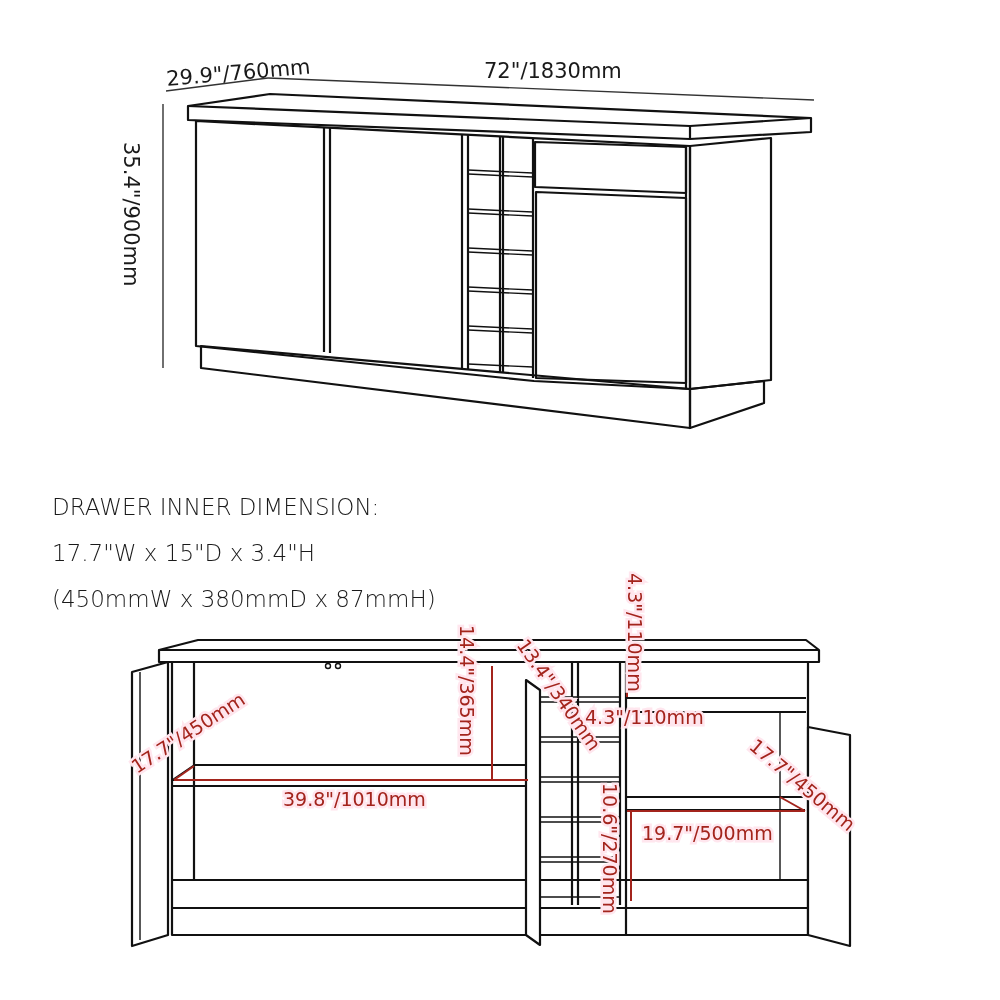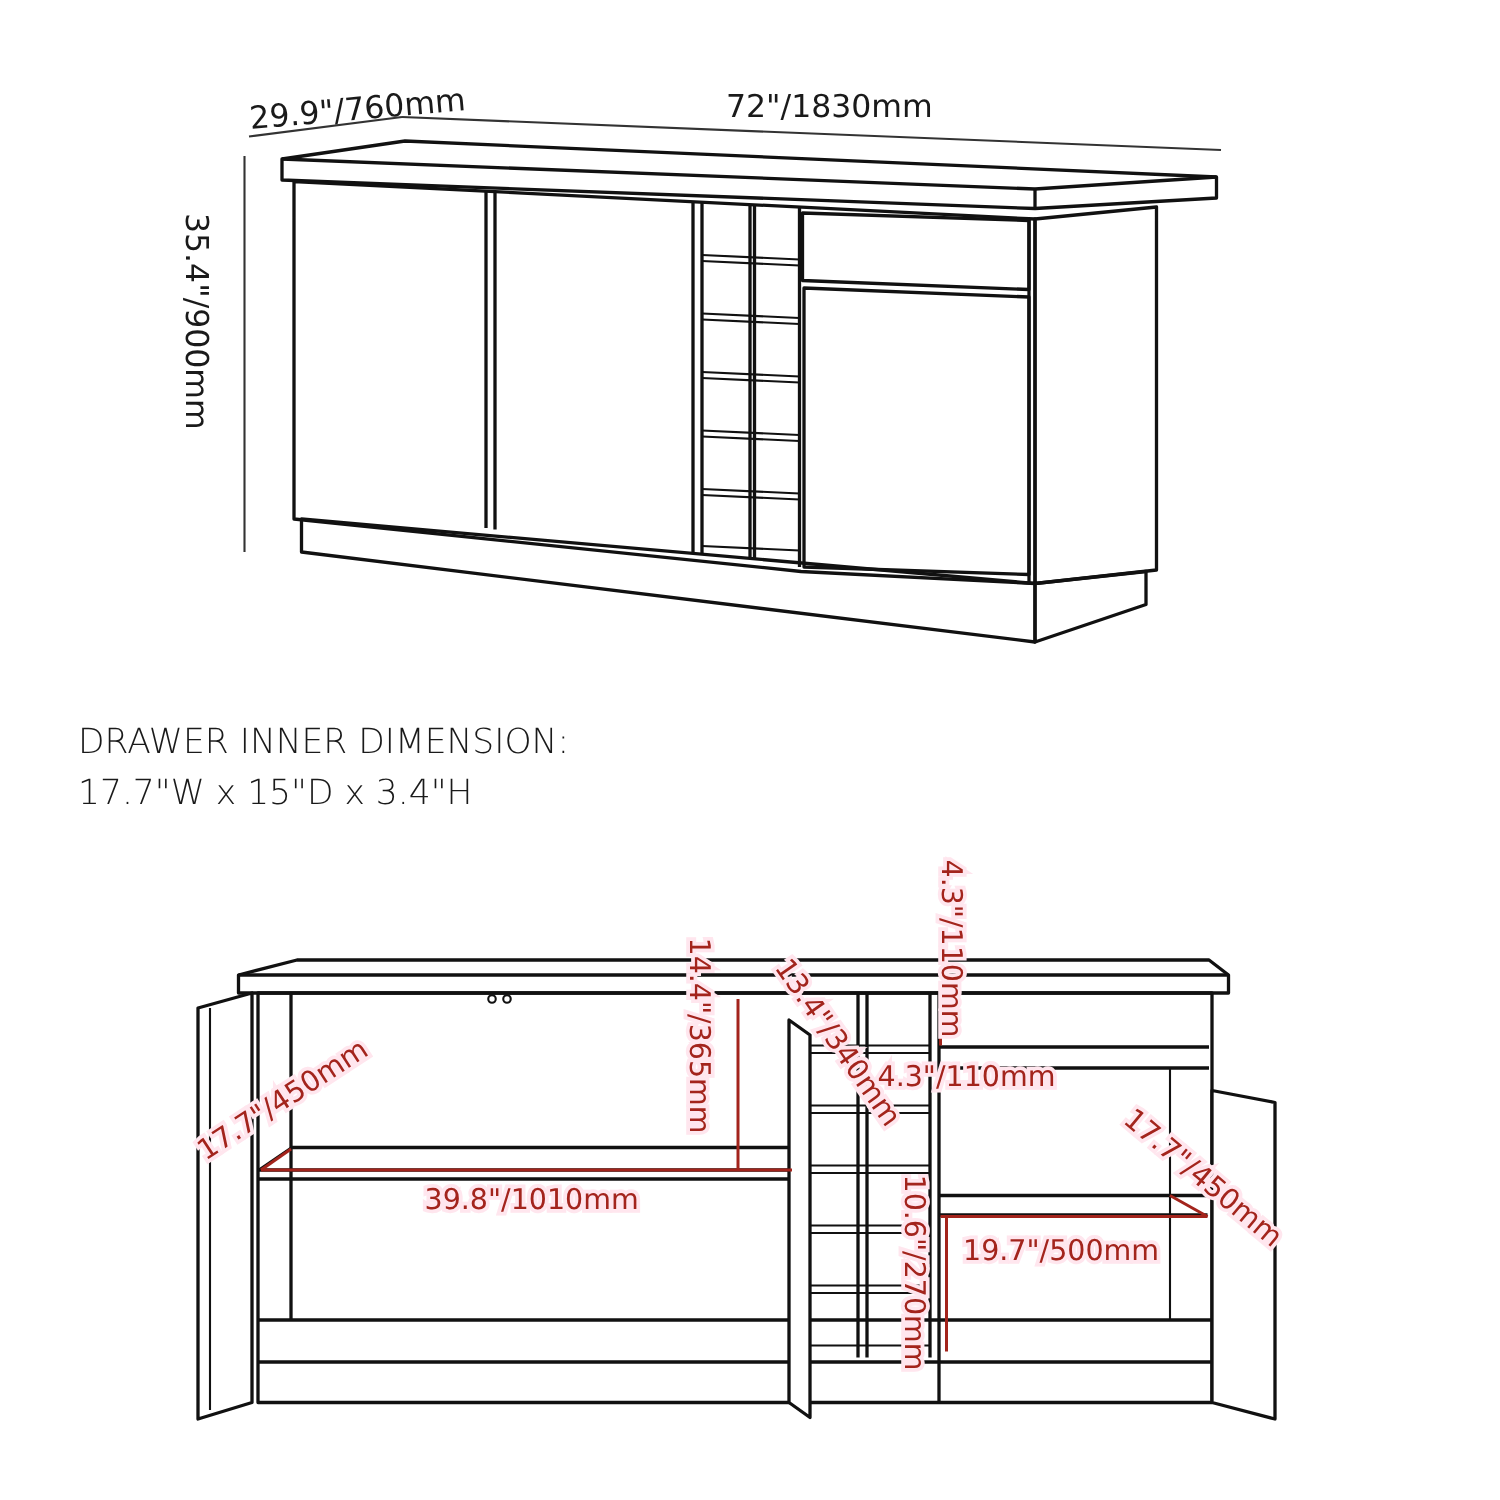--- a/index.html
+++ b/index.html
@@ -6,21 +6,21 @@
   body{width:1000px;height:1000px;position:relative;overflow:hidden;font-family:"DejaVu Sans",sans-serif;}
   svg{position:absolute;left:0;top:0;}
   .ln{stroke:#111;stroke-width:2.2;fill:none;stroke-linejoin:round;}
   .lnw{stroke:#111;stroke-width:2.2;fill:#fff;stroke-linejoin:round;}
   .thin{stroke:#111;stroke-width:1.4;fill:none;}
   .dim{stroke:#333;stroke-width:1.4;fill:none;}
   .red{stroke:#a3241c;stroke-width:2;fill:none;}
   .t{font-family:"DejaVu Sans",sans-serif;fill:#1a1a1a;}
   .rt{font-family:"DejaVu Sans",sans-serif;fill:#a3241c;font-size:19px;paint-order:stroke;stroke:#ffe6ee;stroke-width:5px;}
   .spec{position:absolute;left:52px;top:478px;font-family:"DejaVu Sans",sans-serif;font-size:23px;color:#1a1a1a;line-height:34px;font-weight:300;}
-  .spec div{white-space:nowrap;}
+  .spec div{white-space:nowrap;margin-top:12px;}
 </style>
 </head>
 <body>
 
 <svg width="1000" height="1000" viewBox="0 0 1000 1000">
 
   <g>
 
     <line class="dim" x1="166" y1="91" x2="268" y2="78"></line>
     <line class="dim" x1="268" y1="78" x2="814" y2="100"></line>
@@ -138,13 +138,14 @@
     <text class="rt" x="585" y="724">4.3"/110mm</text>
     <text class="rt" x="603" y="783" transform="rotate(90 603 783)">10.6"/270mm</text>
     <text class="rt" x="642" y="840">19.7"/500mm</text>
     <text class="rt" x="748" y="748" transform="rotate(40 748 748)">17.7"/450mm</text>
   </g>
 </svg>
 
 <div class="spec">
   <div>DRAWER INNER DIMENSION:</div>
   <div>17.7"W x 15"D x 3.4"H</div>
+  <div>(450mmW x 380mmD x 87mmH)</div>
 </div>
 
 </body></html>

